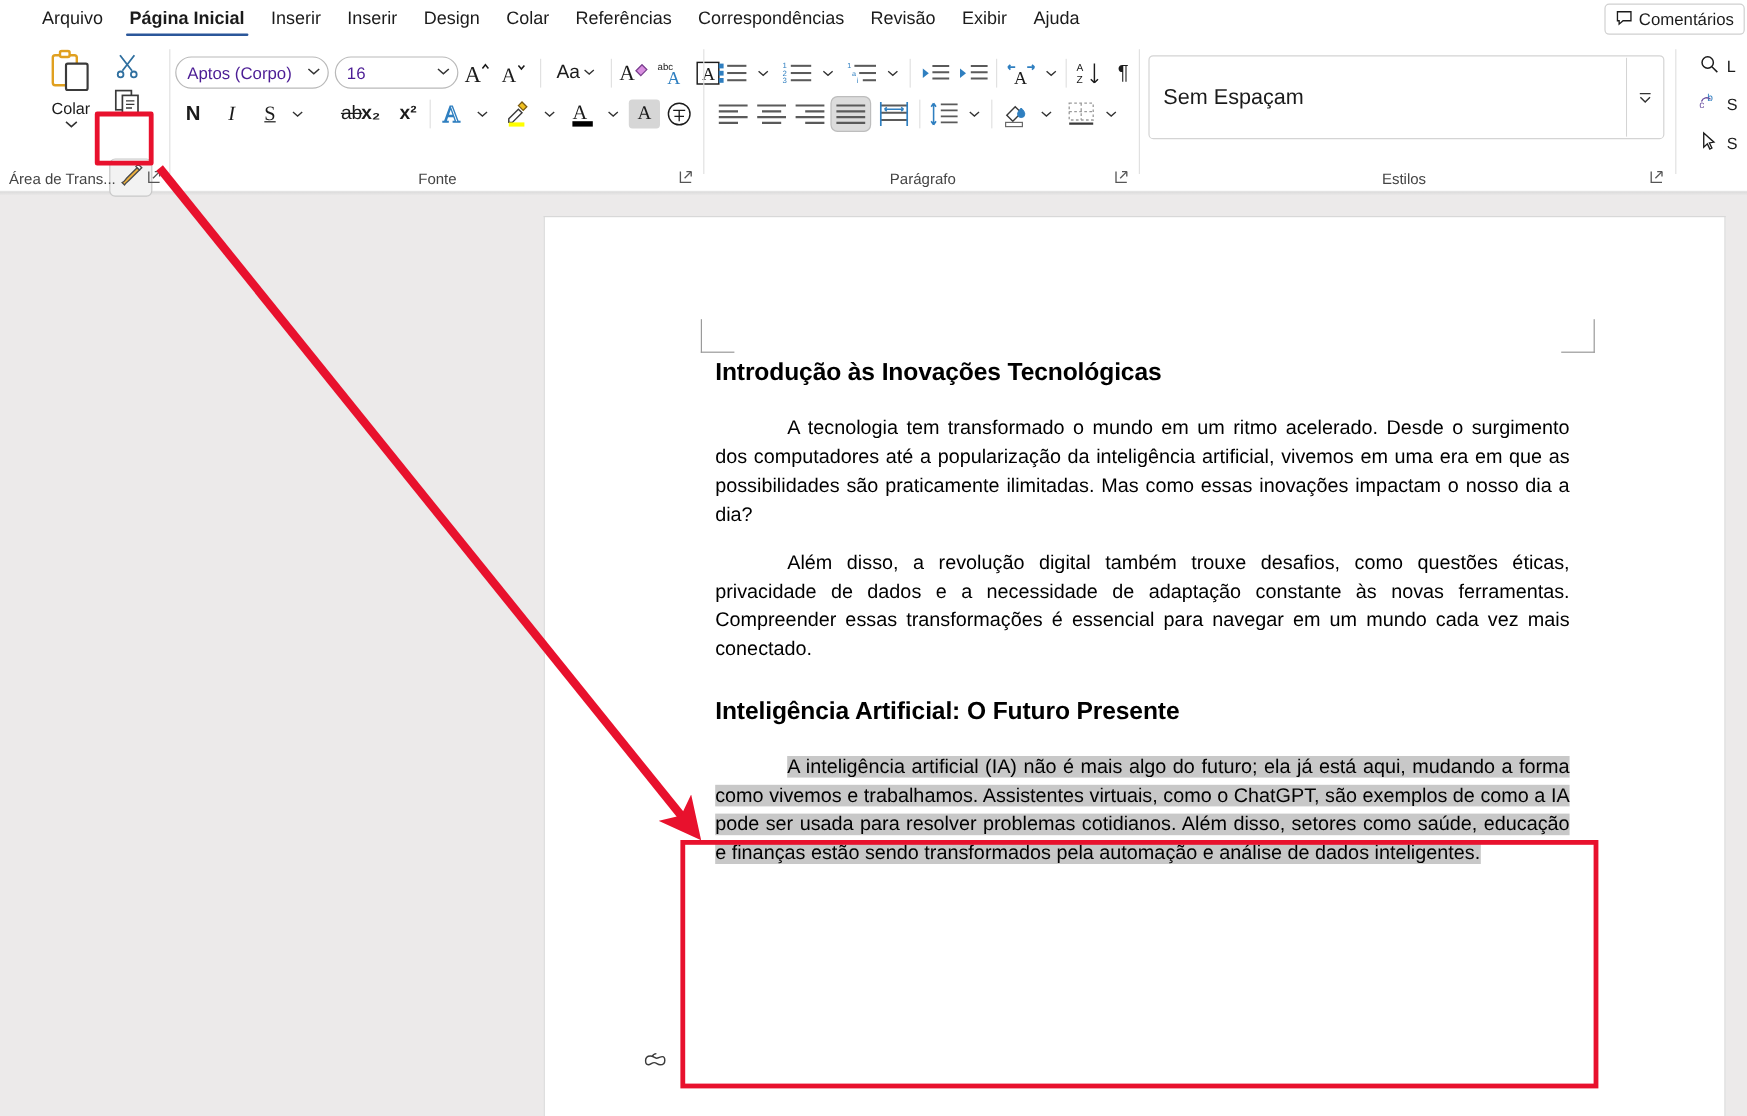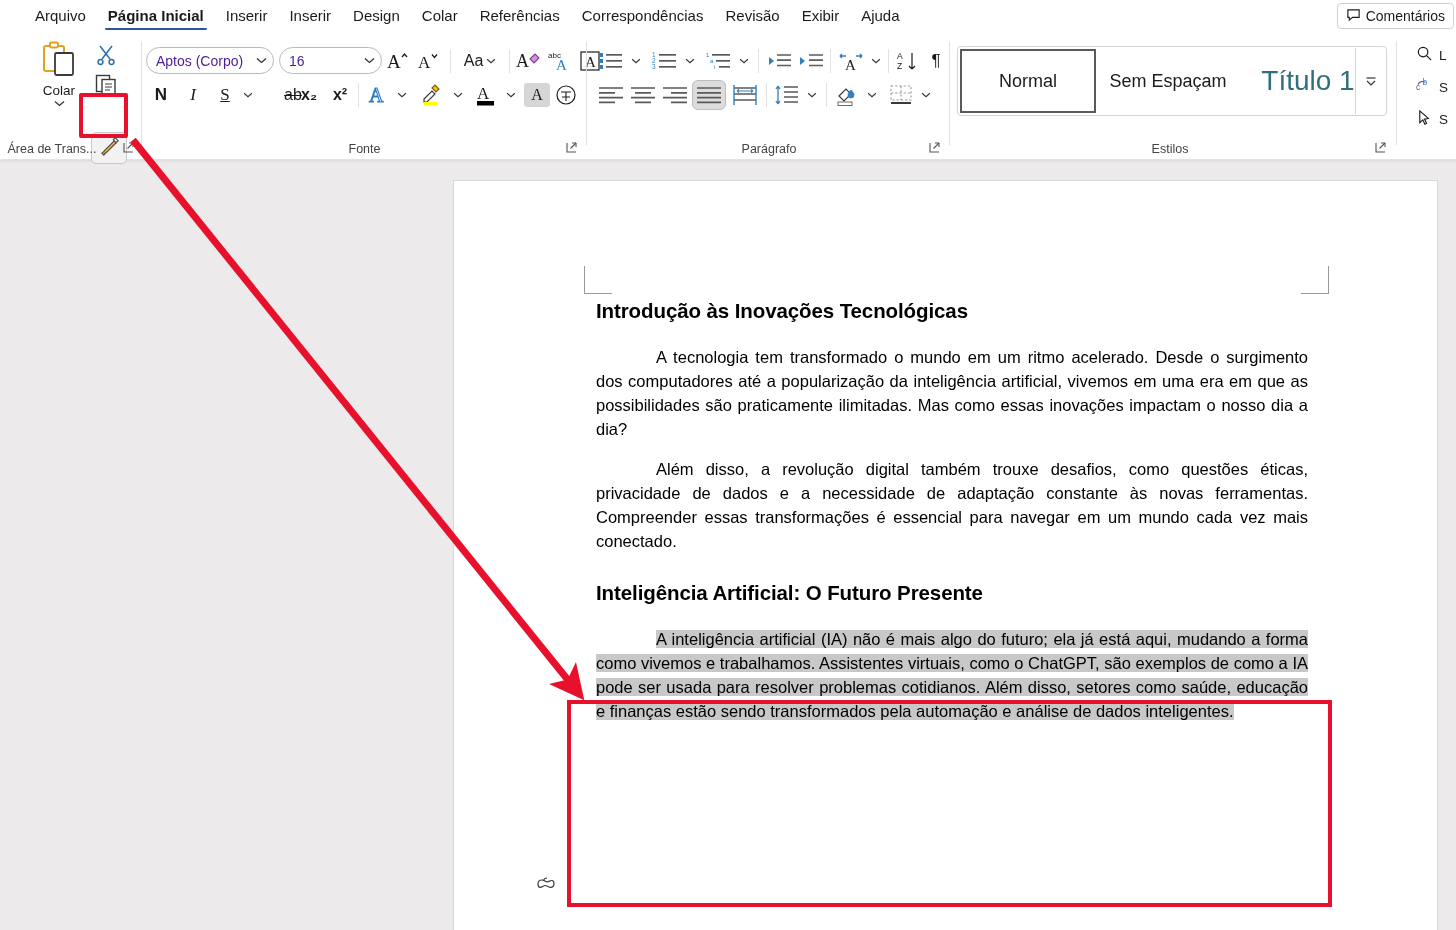--- a/index.html
+++ b/index.html
@@ -566,23 +566,21 @@
           <path d="M2 2v9h9"></path>
             <path d="M11 2L5.5 7.5"></path>
             <path d="M11 2v4M11 2H7"></path>
         </svg>
       </div>
       <div class="gsep" style="right:0;"></div>
     </div>
 
     <div class="rgroup" id="g-styles">
       <div class="styles-gallery">
-        <div class="style-item sel">Normal</div>
         <div class="style-item">Sem Espaçam</div>
-        <div class="style-item title1">Título 1</div>
         <div class="style-more">
           <svg width="12" height="12" viewBox="0 0 12 12" fill="none" stroke="#333" stroke-width="1.2">
             <path d="M1.5 3h9"></path>
               <path d="M2 6l4 4 4-4"></path>
           </svg>
         </div>
       </div>
       <div class="glabel" style="left:0; width:440px;">Estilos</div>
       <div class="dlauncher" style="left:424px;">
         <svg width="13" height="13" viewBox="0 0 13 13" fill="none" stroke="#555" stroke-width="1.1">

